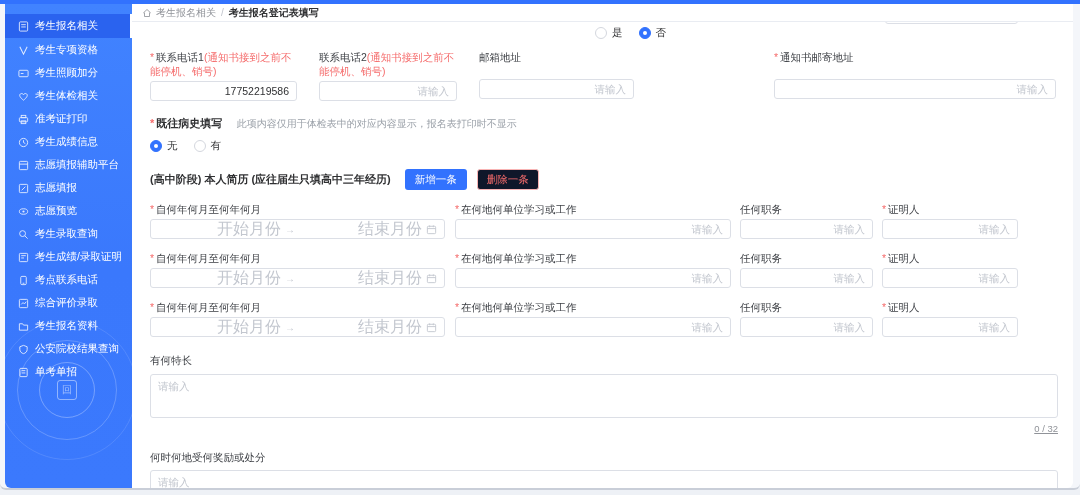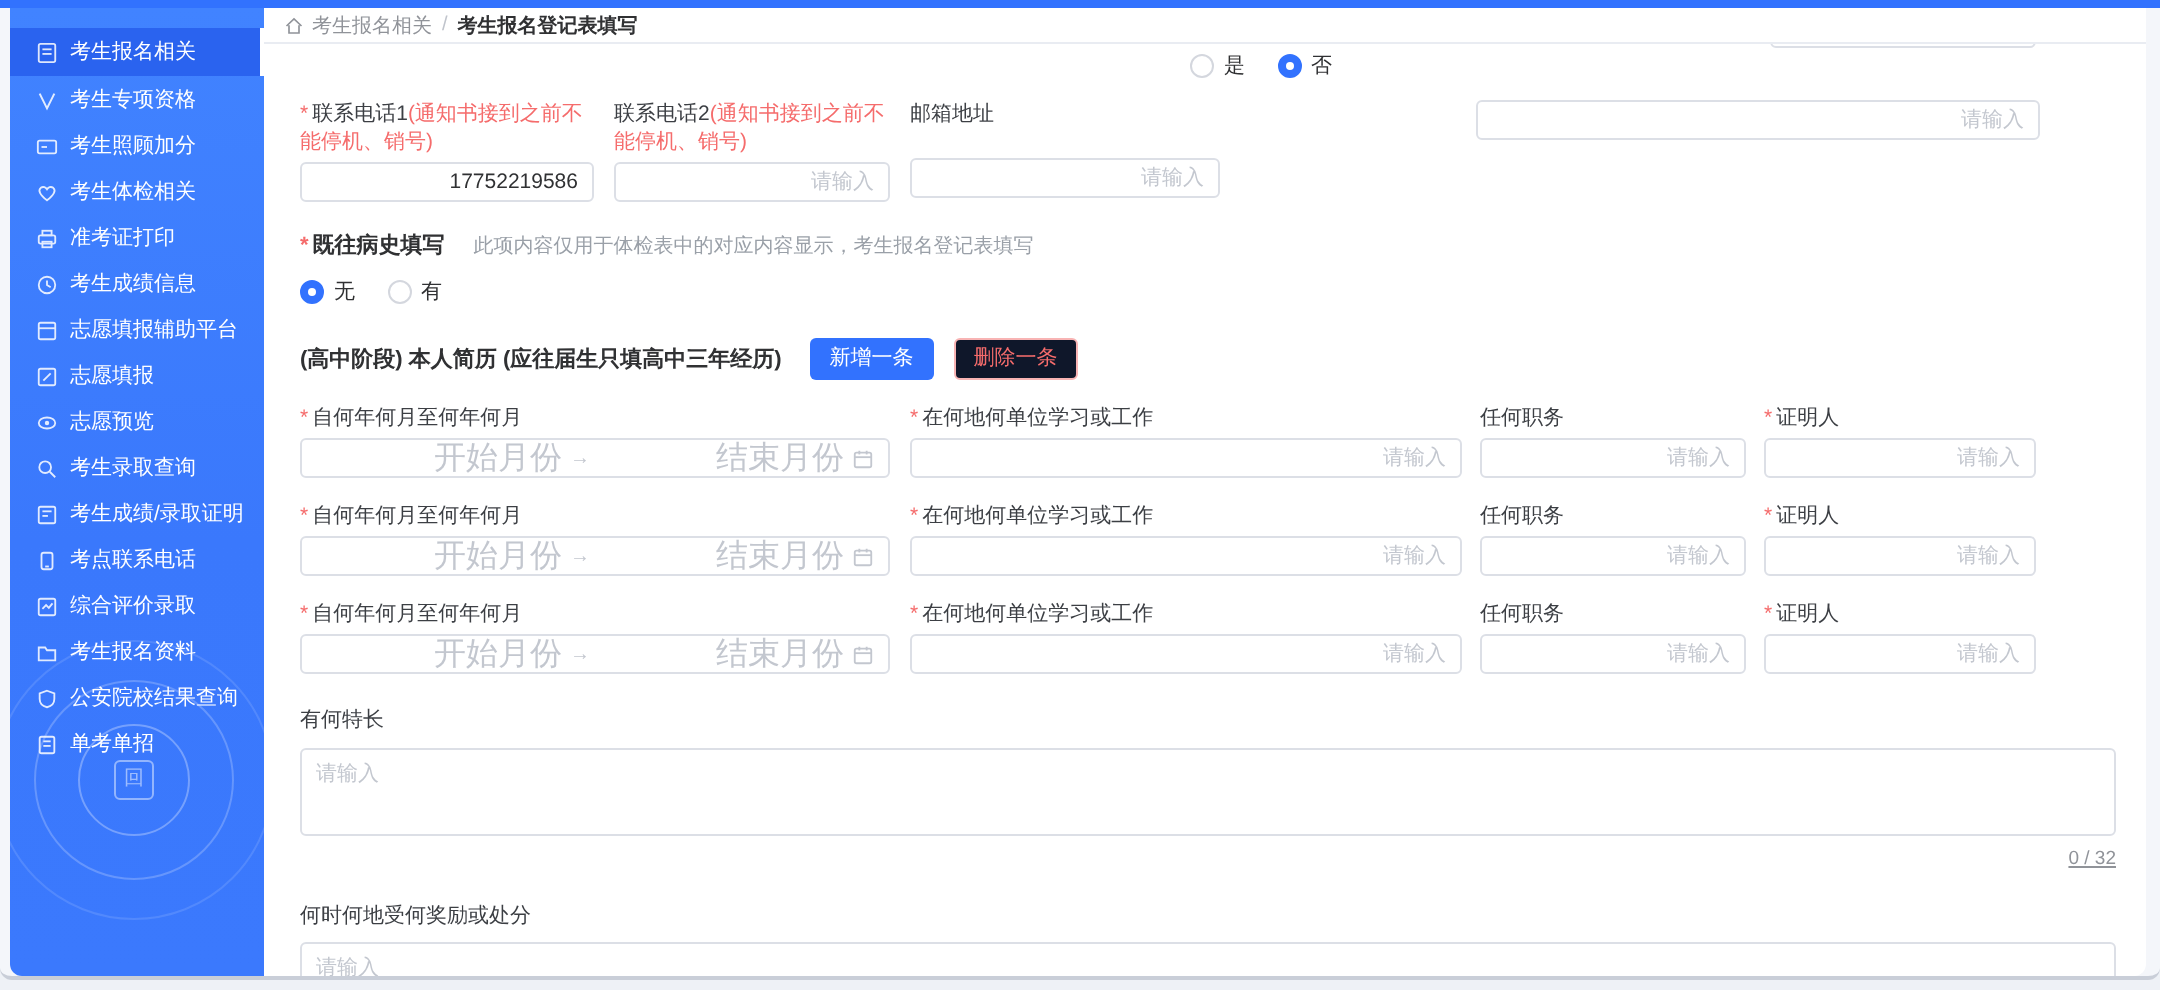--- a/index.html
+++ b/index.html
@@ -58,21 +58,21 @@
   input.ipt, .range-box { width:100%; height:20px; border:1px solid #dcdfe6; border-radius:3px;
     font-size:10.5px; color:#303133; padding:0 7px; background:#fff; outline:none;
     font-family:"Liberation Sans","DejaVu Sans",sans-serif;text-align:right; }
   input.ipt::placeholder, .ph { color:#c3c7cf; }
   .range-box { display:flex; align-items:center; gap:4px; padding:0 7px; }
   .range-box .ph { font-size:16px; flex:1; white-space:nowrap; overflow:hidden; }
   .range-box .arrow { color:#c3c7cf; font-size:10px; }
   .cal-icon { width:11px; height:11px; flex:0 0 auto; }
 
   .row { display:flex; align-items:flex-start; }
-  .row-contact { margin-top:10px; }
+  .row-contact { margin-top:10px;gap:12px; }
   .c1 { width:147px; } .c2 { width:138px; margin-left:10px; }
   .c3 { width:155px; margin-left:10px; } .c4 { width:282px; margin-left:128px; }
   .fld .f-label { min-height:26px; margin-bottom:3px; }
   .fld-short .f-label { min-height:13px; margin-bottom:3px; }
 
   .sec-label { font-size:11px; font-weight:bold; color:#303133; }
   .medical { margin-top:12px; }
   .radio-line { display:flex; align-items:center; margin-top:8px; }
   .radio { width:12px; height:12px; border-radius:50%; border:1px solid #d4d7de; background:#fff;
     display:inline-flex; align-items:center; justify-content:center; cursor:pointer; flex:0 0 auto; }
@@ -306,28 +306,29 @@
         </div>
         <div class="fld c2">
           <label class="f-label"><span>联系电话2</span><span class="red-note">(通知书接到之前不能停机、销号)</span></label>
           <input class="ipt" placeholder="请输入" style="">
         </div>
         <div class="fld c3">
           <label class="f-label">邮箱地址</label>
           <input class="ipt" placeholder="请输入" style="">
         </div>
         <div class="fld c4">
+          <label class="f-label req"><span>通知书邮寄地址</span></label>
           <input class="ipt" placeholder="请输入" style="">
         </div>
       </div>
 
       <div class="medical">
         <div>
           <span class="sec-label req"><span>既往病史填写</span></span>
-          <span class="hint">此项内容仅用于体检表中的对应内容显示，考生报名登记表填写</span>
+          <span class="hint">此项内容仅用于体检表中的对应内容显示，报名表打印时不显示</span>
         </div>
         <div class="radio-line">
           <span class="radio sel">
               <span class="dot"></span>
             </span>
           <span class="rlabel">无</span>
           <span class="radio"></span>
           <span class="rlabel">有</span>
         </div>
       </div>

